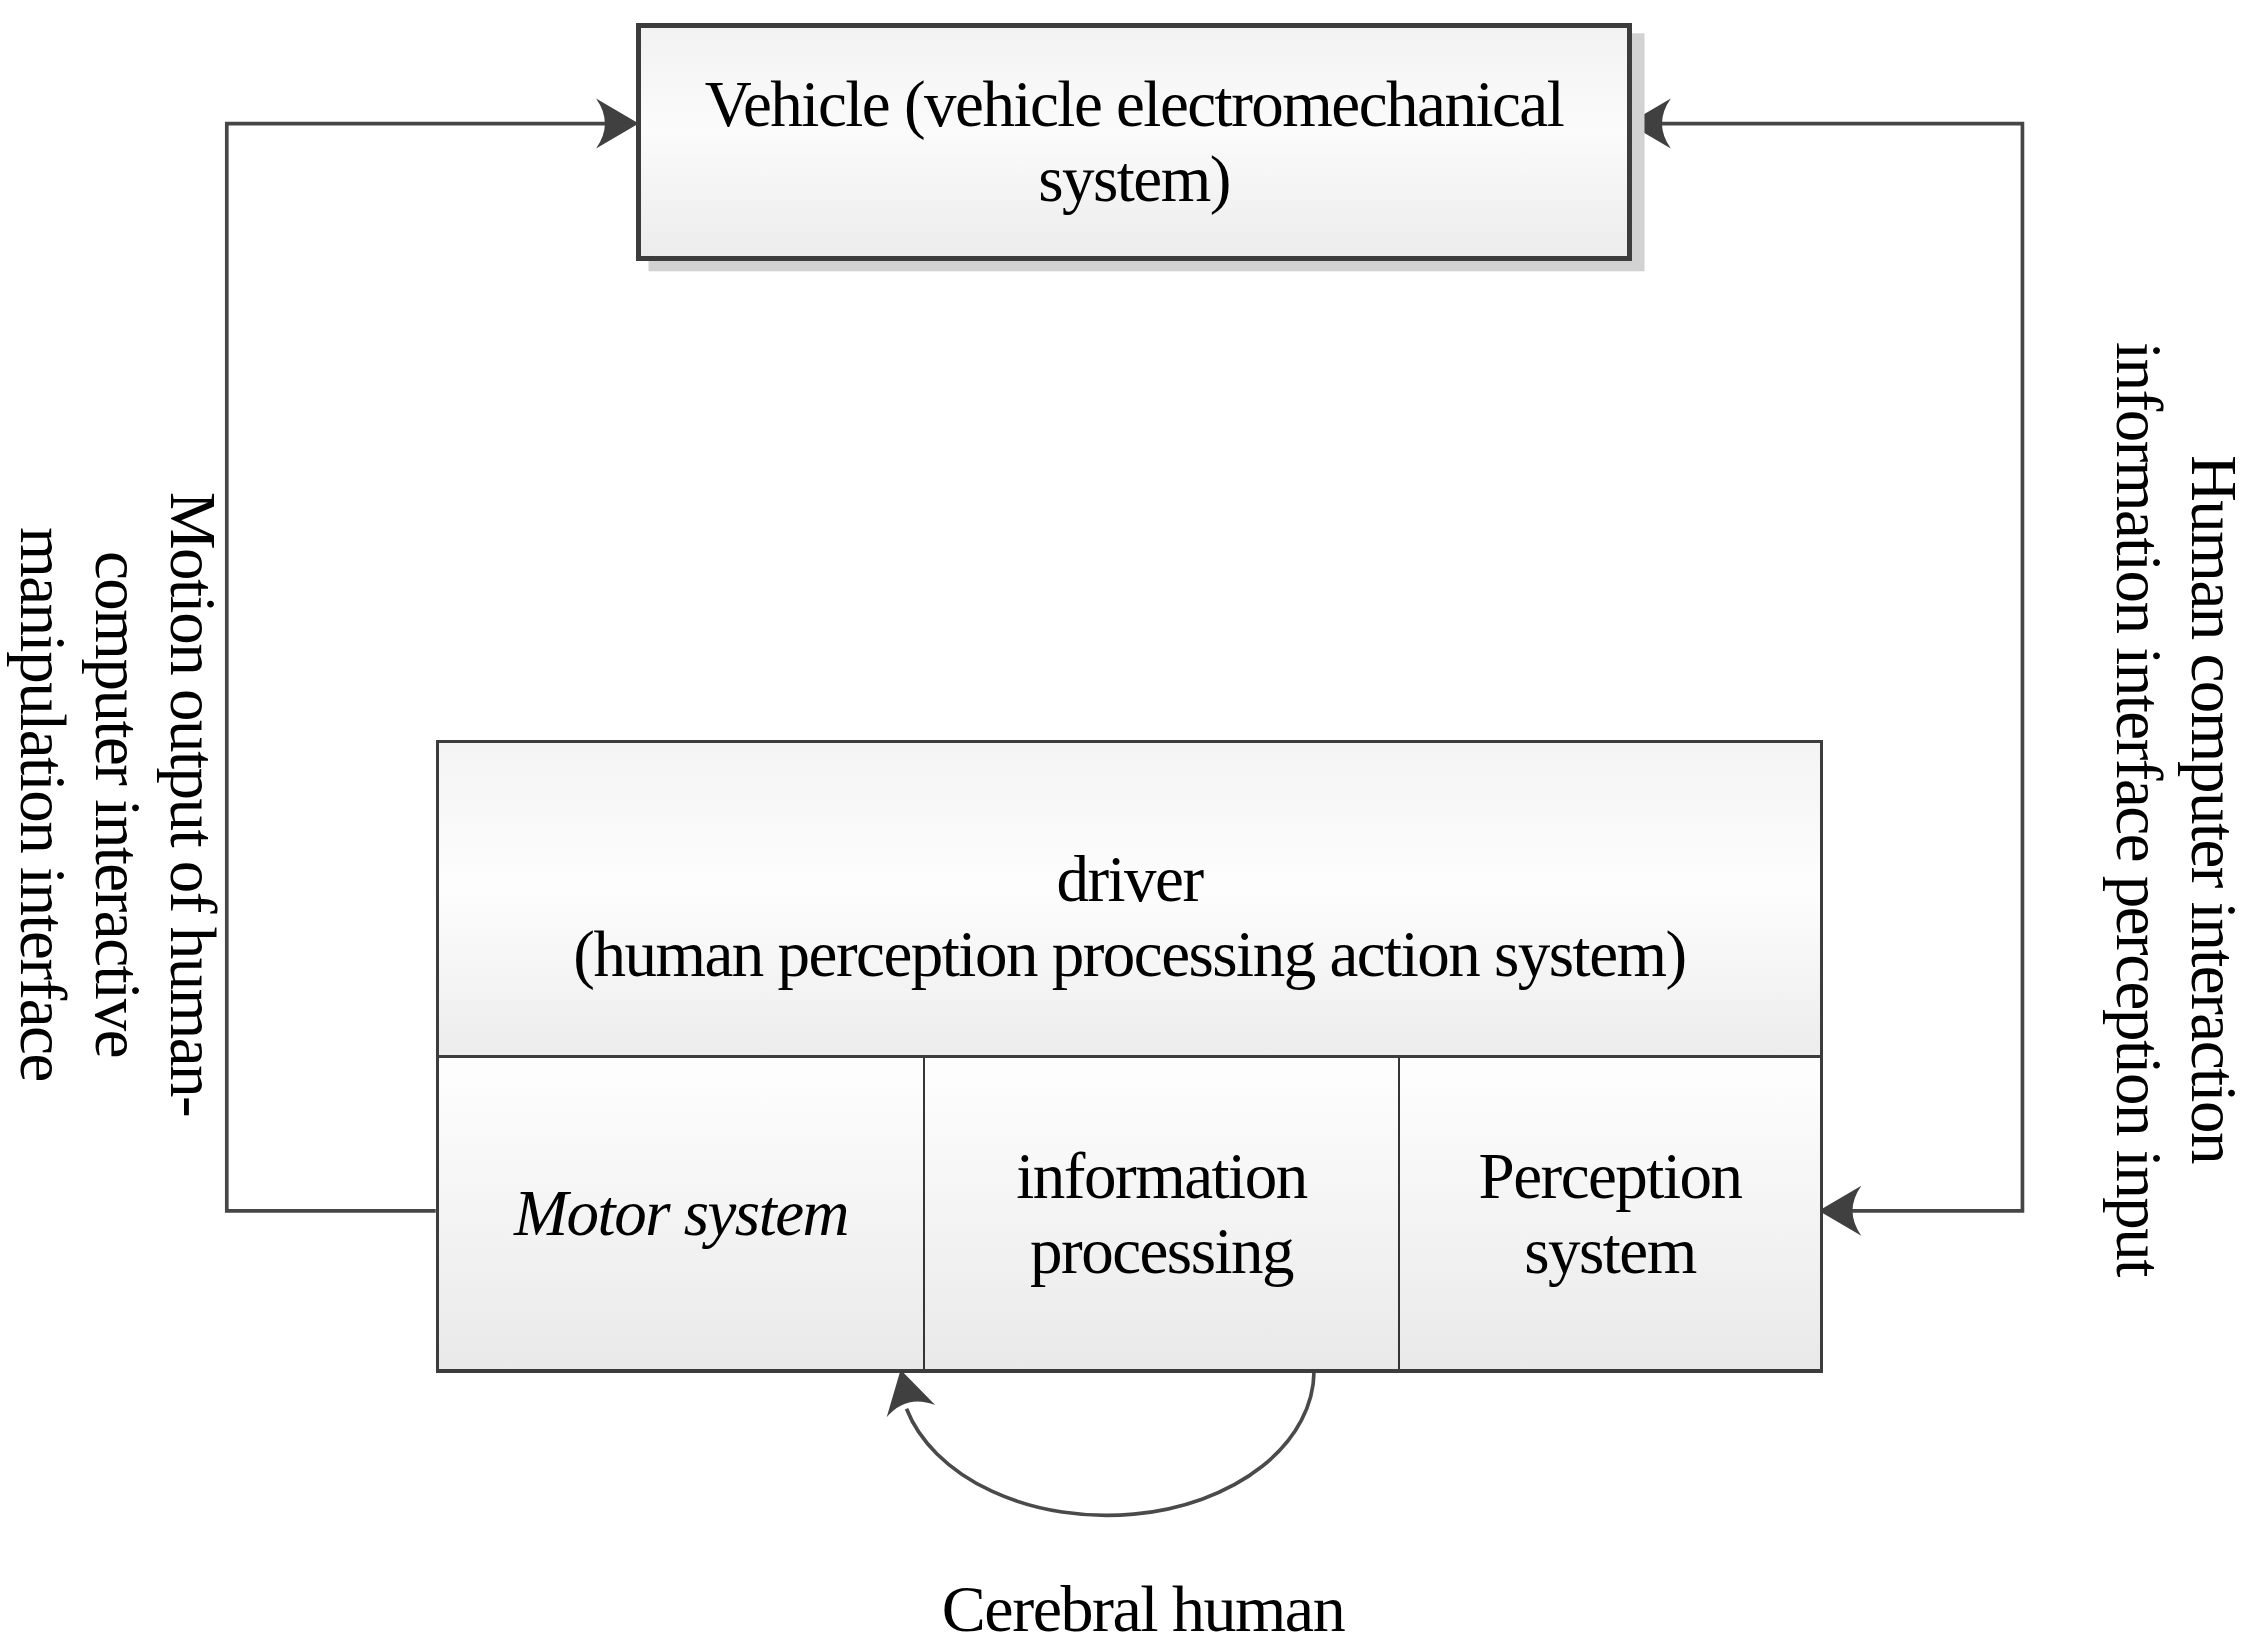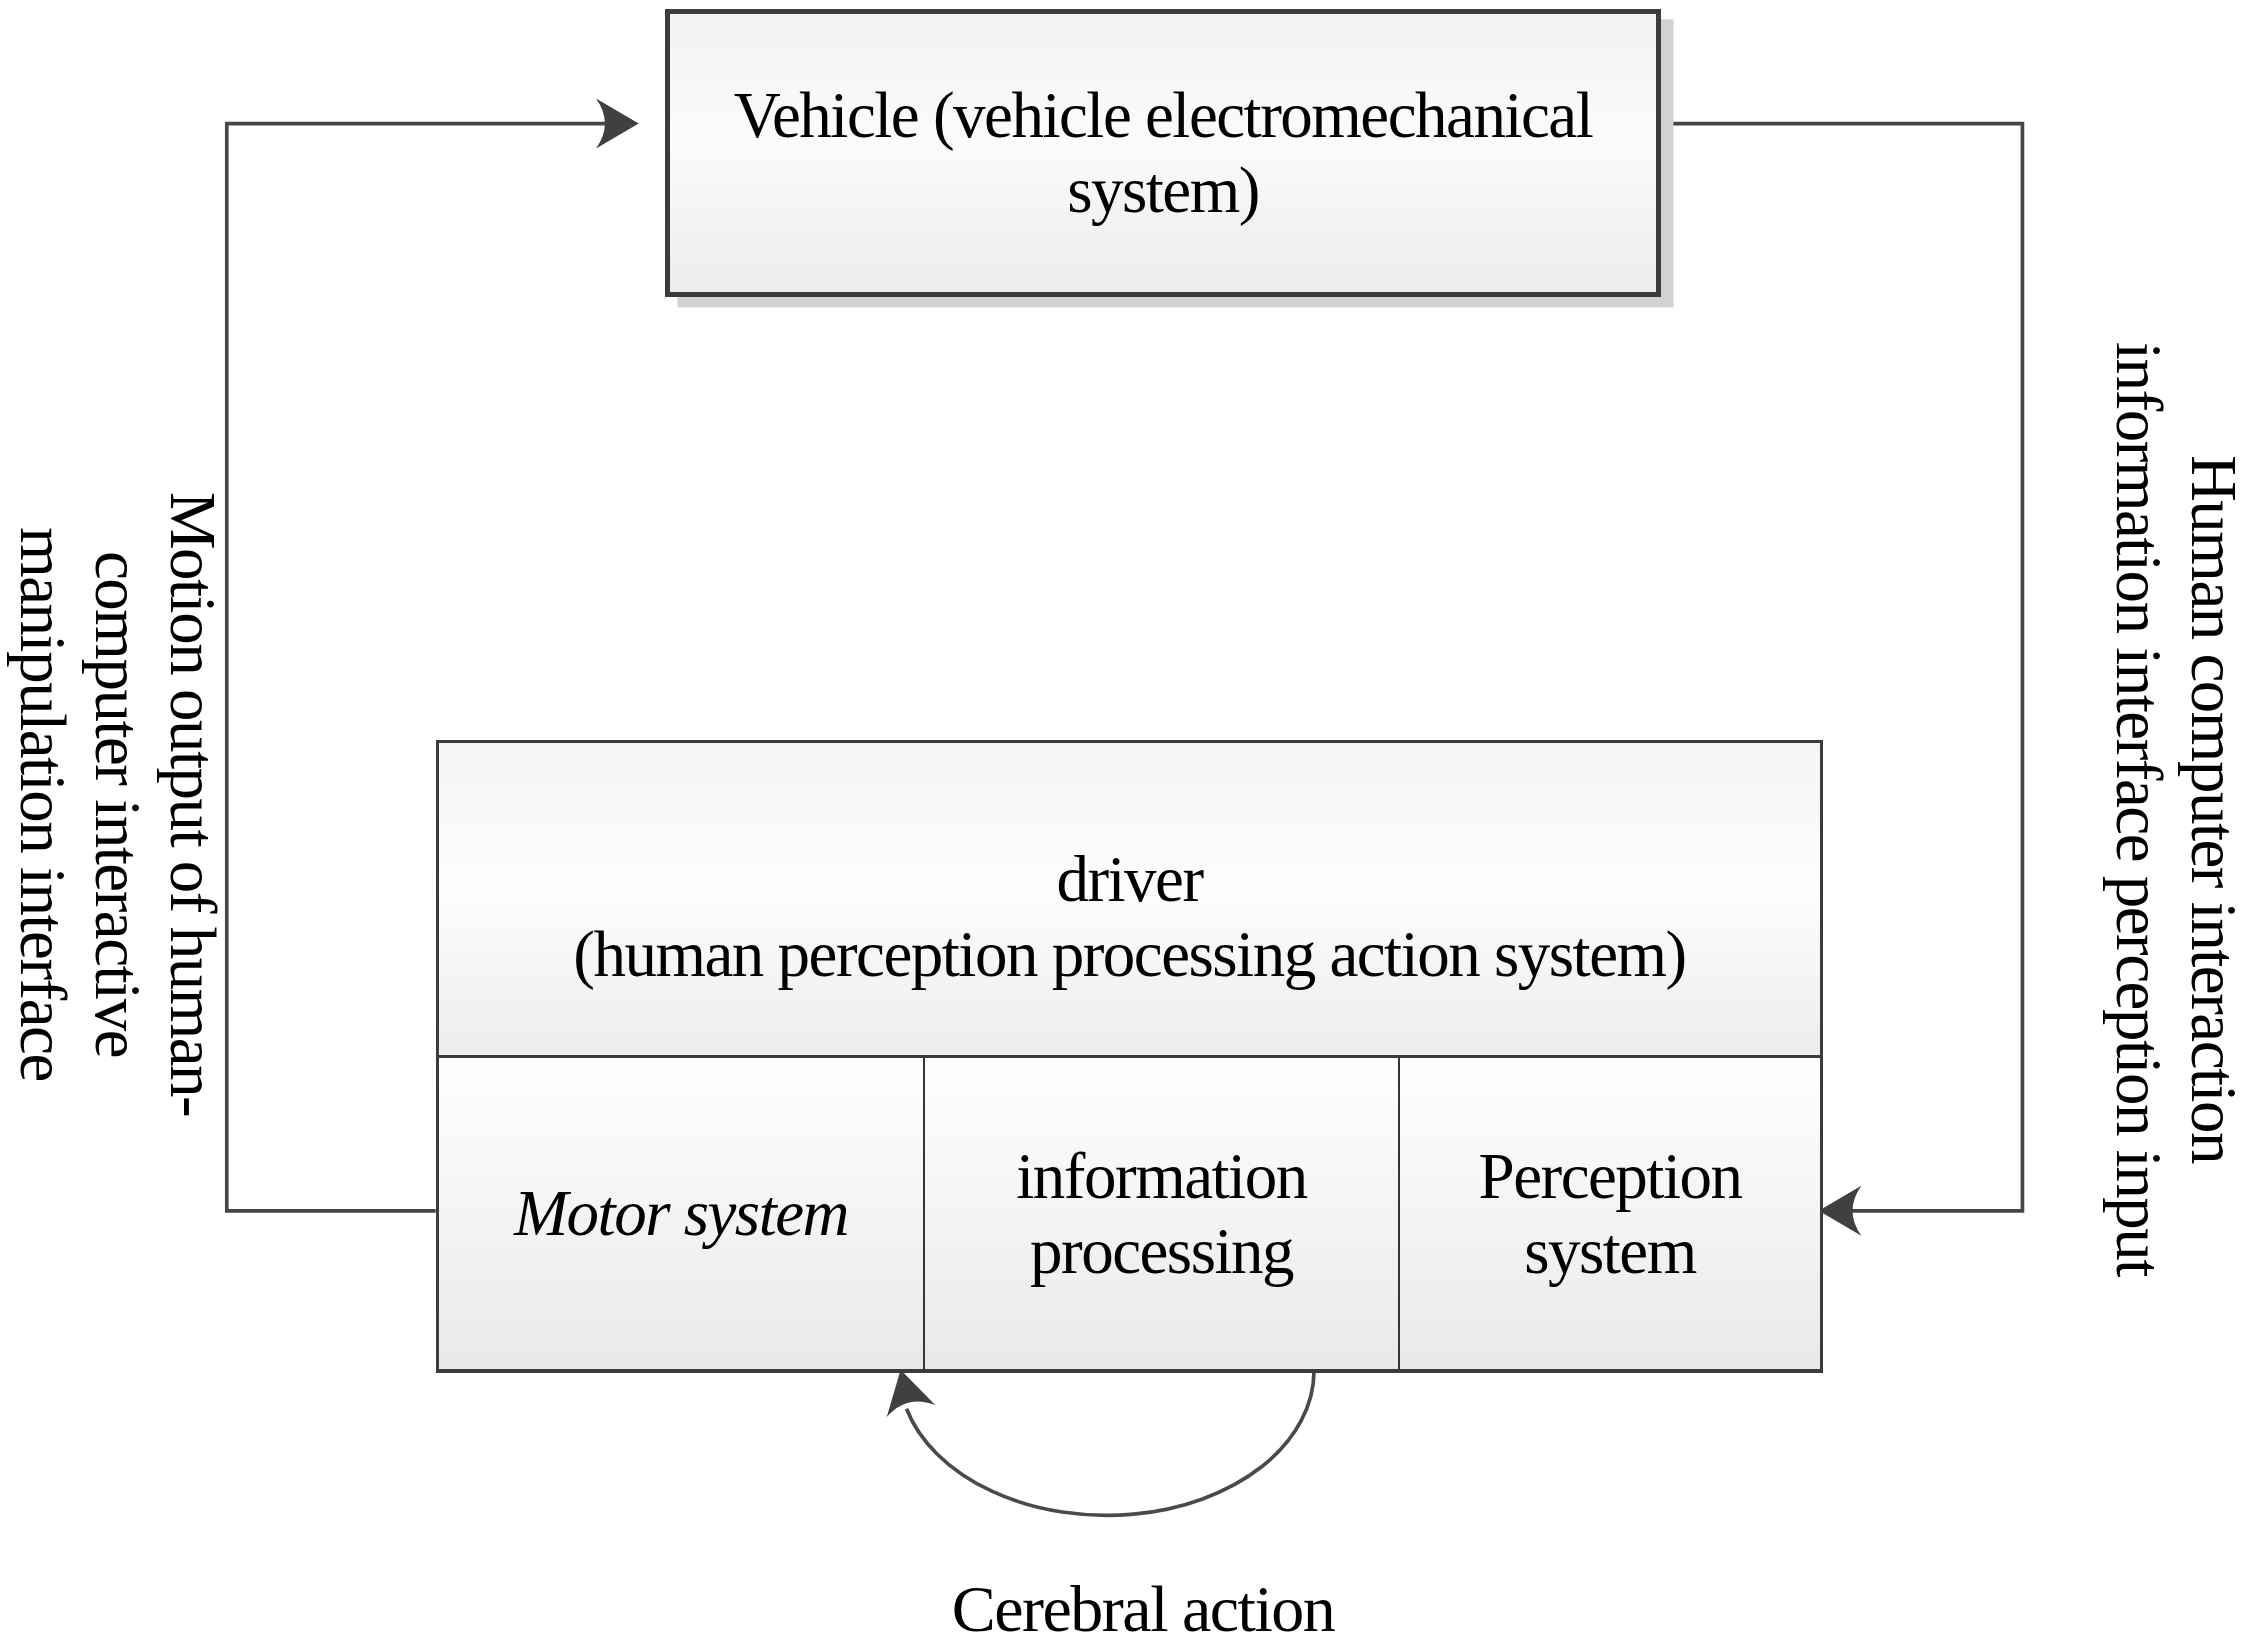--- a/index.html
+++ b/index.html
@@ -37,26 +37,25 @@
     text-align: center;
   }
   .label {
     white-space: pre-line;
     font-size: 65px;
     line-height: 1.15;
     letter-spacing: -1.5px;
     color: #000000;
   }
   .vehicle-box {
-    left: 636px; top: 9px;
-    width: 996px; height: 288px;
+    left: 636px; top: 23px;
+    width: 996px; height: 238px;
     border: 5.2px solid #3c3c3c;
     background: linear-gradient(180deg, #f2f2f2 0%, #fbfbfb 45%, #ececec 100%);
     box-shadow: 12.5px 10.3px 0 #d2d2d2;
-    margin-left: 29px;
   }
   .driver-box {
     left: 436px; top: 740px;
     width: 1387px; height: 353px;
     border: 3.7px solid #3c3c3c;
     background: linear-gradient(180deg, #f4f4f4 0%, #fdfdfd 42%, #e9e9e9 100%);
   }
   .subsystem-row {
     position: absolute;
     left: 436px; top: 1055px;
@@ -141,16 +140,16 @@
 system</div>
     </div>
   </div>
 
   <div class="edge-label edge-label-left">Motion output of human-
 computer interactive
 manipulation interface</div>
   <div class="edge-label edge-label-right">Human computer interaction
 information interface perception input</div>
 
-  <div class="bottom-label">Cerebral action</div>
+  <div class="bottom-label">Cerebral human</div>
 
 </div>
 
 
 </body></html>

